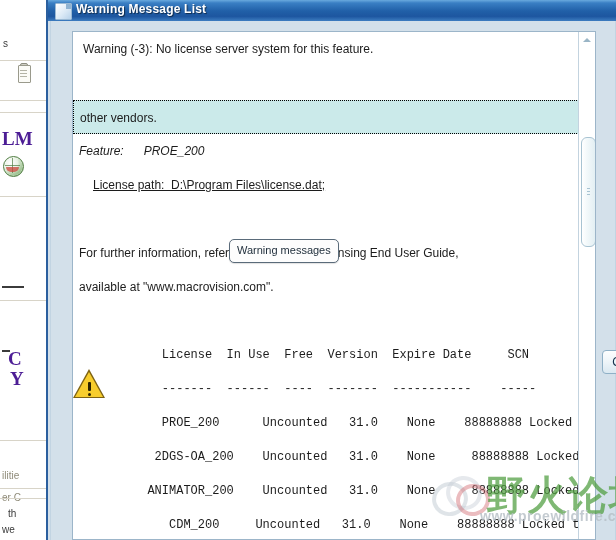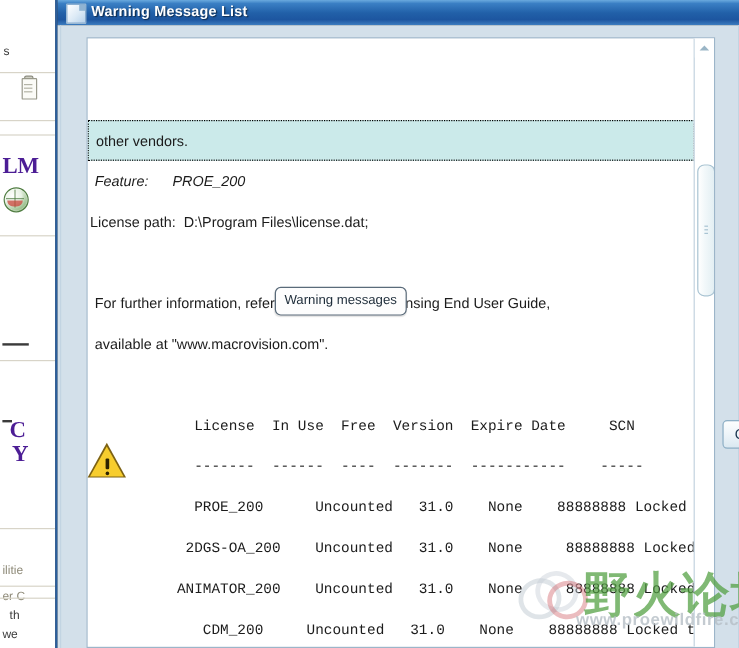--- a/index.html
+++ b/index.html
@@ -23,21 +23,21 @@
   #bg-icon-globe{position:absolute;left:3px;top:156px;width:19px;height:19px;border-radius:50%;
       background:radial-gradient(circle at 35% 32%,#ffffff 0%,#e8f2e4 40%,#7fae6e 78%,#4d7a3f 100%);
       border:1px solid #4f7c41;box-shadow:inset 0 0 2px #ffffff;}
   #bg-icon-globe .mer{position:absolute;left:8px;top:1px;width:1px;height:15px;background:#4f7c41;opacity:.7;}
   #bg-icon-globe .eq{position:absolute;left:1px;top:8px;width:15px;height:1px;background:#4f7c41;opacity:.7;}
   #bg-icon-globe .rd{position:absolute;left:2px;top:10px;width:13px;height:5px;background:#c8443a;opacity:.75;border-radius:0 0 6px 6px;}
   .bg-rule{position:absolute;left:2px;height:2px;background:#3b3b3b;}
 
   
   #dialog{position:absolute;left:46px;top:0;width:570px;height:540px;
-    background:#404040;border-left:2px solid #2b5f9e;box-sizing:border-box;}
+    background:#f0abfc;border-left:2px solid #2b5f9e;box-sizing:border-box;}
   #titlebar{position:absolute;left:0;top:0;width:570px;height:21px;
     background:linear-gradient(to bottom,#6aaade 0%,#3a7fc4 14%,#2160a8 52%,#1d56a0 78%,#3d7dc0 100%);
     overflow:hidden;}
   #title-icon{position:absolute;left:7px;top:3px;width:15px;height:15px;
     background:linear-gradient(135deg,#ffffff 0%,#dceaf6 55%,#b7d2ea 100%);
     border:1px solid #9ab9d4;border-radius:1px;}
   #title-icon .fold{position:absolute;right:0;top:0;width:5px;height:5px;background:#8fb3d2;}
   #title-text{position:absolute;left:28px;top:2px;color:#ffffff;font-size:12px;font-weight:bold;
     letter-spacing:.2px;text-shadow:1px 1px 1px rgba(0,0,0,.55);white-space:nowrap;}
 
@@ -155,23 +155,24 @@
         <div class="fold"></div>
       </div>
     <div id="title-text">Warning Message List</div>
   </div>
 
   <div id="win-body">
     <div class="inner-edge"></div>
 
     <div id="msg-panel">
       <div id="msg-list">
+          <div class="msg-row" style="top: 0px; padding-left: 10px;">Warning (-3): No license server system for this feature.</div>
           <div class="msg-row selected" style="top: 68px; padding-left: 6px;">other vendors.</div>
           <div class="msg-row" style="top: 102px; padding-left: 6px; font-style: italic;">Feature:      PROE_200</div>
-          <div class="msg-row" style="top: 136px; padding-left: 2px;">License path:  D:\Program Files\license.dat;</div>
+          <div class="msg-row" style="top: 136px; padding-left: 20px; text-decoration: underline;">License path:  D:\Program Files\license.dat;</div>
           <div class="msg-row" style="top: 204px; padding-left: 6px;">For further information, refer to the FLEXnet Licensing End User Guide,</div>
           <div class="msg-row" style="top: 238px; padding-left: 6px;">available at "www.macrovision.com".</div>
           <div class="msg-row" style="top: 272px; padding-left: 6px;"></div>
           <div class="tbl-row" style="top: 306px; padding-left: 60px; font-family: &quot;Liberation Mono&quot;, &quot;DejaVu Sans Mono&quot;, monospace;">    License  In Use  Free  Version  Expire Date     SCN</div>
           <div class="tbl-row" style="top: 340px; padding-left: 60px; font-family: &quot;Liberation Mono&quot;, &quot;DejaVu Sans Mono&quot;, monospace;">    -------  ------  ----  -------  -----------    -----</div>
           <div class="tbl-row" style="top: 374px; padding-left: 60px; font-family: &quot;Liberation Mono&quot;, &quot;DejaVu Sans Mono&quot;, monospace;">    PROE_200      Uncounted   31.0    None    88888888 Locked to: 00-04-6</div>
           <div class="tbl-row" style="top: 408px; padding-left: 60px; font-family: &quot;Liberation Mono&quot;, &quot;DejaVu Sans Mono&quot;, monospace;">   2DGS-OA_200    Uncounted   31.0    None     88888888 Locked to: 00-04</div>
           <div class="tbl-row" style="top: 442px; padding-left: 60px; font-family: &quot;Liberation Mono&quot;, &quot;DejaVu Sans Mono&quot;, monospace;">  ANIMATOR_200    Uncounted   31.0    None     88888888 Locked to: 00-0</div>
           <div class="tbl-row" style="top: 476px; padding-left: 60px; font-family: &quot;Liberation Mono&quot;, &quot;DejaVu Sans Mono&quot;, monospace;">     CDM_200     Uncounted   31.0    None    88888888 Locked to: 00-04-6</div>
         </div>

